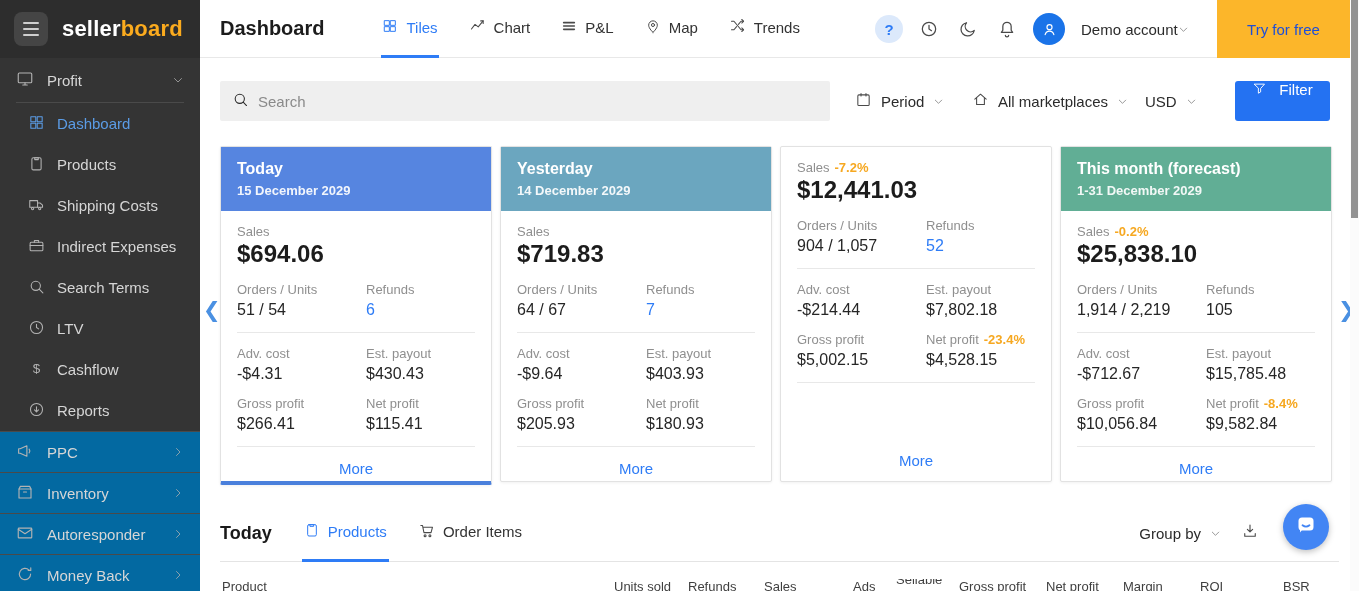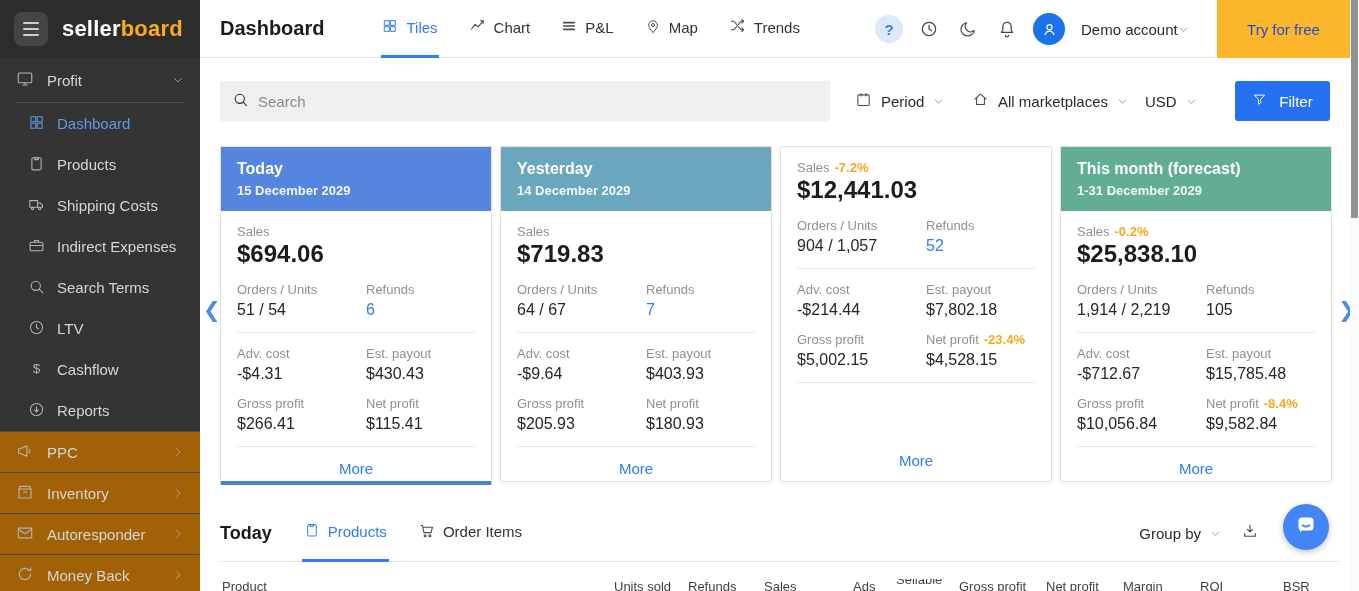--- a/index.html
+++ b/index.html
@@ -18,21 +18,21 @@
   .nav-top { background:#343434; }
   .nav-item { display:flex; align-items:center; height:44px; padding:0 16px; color:#d6d6d6; font-size:15px; cursor:pointer; }
   .nav-item .ic { margin-right:13px; flex:0 0 auto; }
   .nav-item .chev { margin-left:auto; }
   .nav-divider { height:1px; background:#4a4a4a; margin:0 16px; }
   .sub-item { display:flex; align-items:center; height:41px; padding:0 16px 0 28px; color:#d6d6d6; font-size:15px; cursor:pointer; }
   .sub-item .ic { margin-right:12px; flex:0 0 auto; }
   .sub-item.active { color:#5b9ce6; }
   .sub-item.active svg { stroke:#5b9ce6; }
   .group-item { display:flex; align-items:center; height:41px; padding:0 16px; color:#d6d6d6; font-size:15px;
-    border-top:1px solid #4a4a4a; cursor:pointer; background:#a16207; }
+    border-top:1px solid #4a4a4a; cursor:pointer; background:#0369a1; }
   .group-item .ic { margin-right:13px; }
   .group-item .chev { margin-left:auto; }
   .sidebar svg { stroke:#b3b3b3; fill:none; stroke-width:1.5; stroke-linecap:round; stroke-linejoin:round; }
   .sidebar svg text { stroke:none; fill:#b3b3b3; }
 
   
   .main { position:absolute; left:200px; top:0; width:1159px; height:591px; background:#fff; }
   .main svg { fill:none; stroke:#4a4a4a; stroke-width:1.5; stroke-linecap:round; stroke-linejoin:round; }
 
   .topbar { position:relative; height:58px; border-bottom:1px solid #e8e8e8; display:flex; align-items:center; }
@@ -56,21 +56,21 @@
   
   .search-box { position:absolute; left:20px; top:81px; width:610px; height:40px; background:#efefef; border-radius:2px;
     display:flex; align-items:center; padding:0 12px; gap:9px; }
   .search-box input { border:none; outline:none; background:transparent; font-size:15px; color:#333; width:100%;
     font-family:inherit; }
   .search-box input::placeholder { color:#8a8a8a; }
   .drop { position:absolute; top:81px; height:40px; display:flex; align-items:center; gap:9px; font-size:15px;
     color:#2b2b2b; cursor:pointer; }
   .drop-period { left:655px; } .drop-market { left:772px; } .drop-currency { left:945px; }
   .filter-btn { position:absolute; left:1035px; top:81px; width:95px; height:40px; background:#2472f2; color:#fff;
-    border:none; border-radius:3px; font-size:15px; display:flex; align-items:center; justify-content:center; gap:12px;
+    border:none; border-radius:3px; font-size:15px; display:flex; justify-content:center; gap:12px;
     cursor:pointer; font-family:inherit; }
   .filter-btn svg { stroke:#fff; }
 
   
   .cards { position:absolute; left:20px; top:146px; display:flex; gap:8px; align-items:flex-start; }
   .card { width:272px; height:336px; background:#fff; border:1px solid #e2e2e2; border-radius:2px;
     box-shadow:0 1px 3px rgba(0,0,0,.06); display:flex; flex-direction:column; }
   .card.active { height:339px; border-bottom:4px solid #4a80dc; }
   .card-head { height:68px; padding:13px 16px; color:#fff; }
   .ch-c1 { background:#5685e0; } .ch-c2 { background:#6ba6bf; } .ch-c3 { background:#58b1a4; } .ch-c4 { background:#61ae95; }

